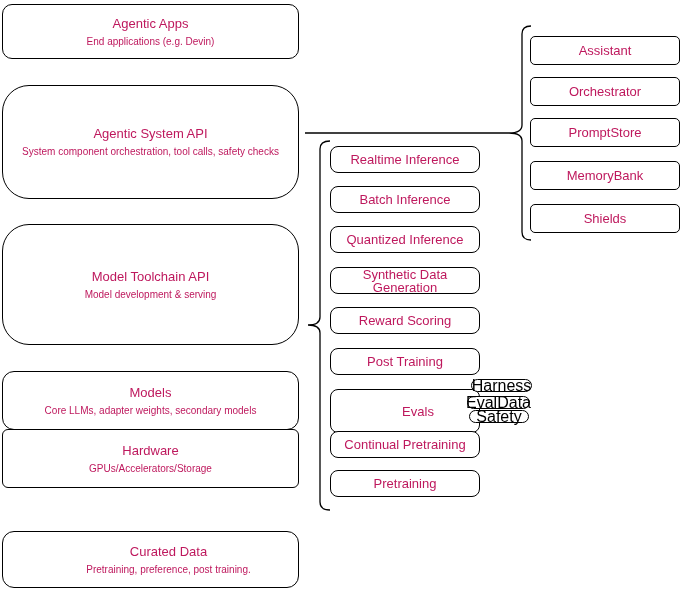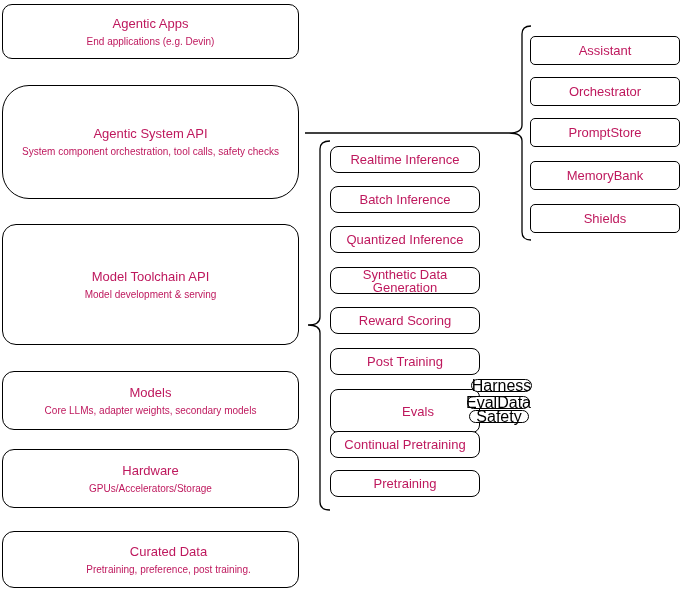--- a/index.html
+++ b/index.html
@@ -95,31 +95,31 @@
   <div class="node big" style="top:4px; height:55px; border-radius:10px;">
     <div class="title">Agentic Apps</div>
     <div class="subtitle">End applications (e.g. Devin)</div>
   </div>
 
   <div class="node big" style="top:85px; height:114px; border-radius:27px;">
     <div class="title">Agentic System API</div>
     <div class="subtitle">System component orchestration, tool calls, safety checks</div>
   </div>
 
-  <div class="node big" style="top:224px; height:121px; border-radius:14px;">
+  <div class="node big" style="top:224px; height:121px; border-radius:27px;">
     <div class="title">Model Toolchain API</div>
     <div class="subtitle">Model development &amp; serving</div>
   </div>
 
   <div class="node big" style="top:371px; height:59px; border-radius:12px;">
     <div class="title">Models</div>
     <div class="subtitle">Core LLMs, adapter weights, secondary models</div>
   </div>
 
-  <div class="node big" style="top:449px; height:59px; border-radius:12px;">
+  <div class="node big" style="top:429px; height:59px; border-radius:6px;">
     <div class="title">Hardware</div>
     <div class="subtitle">GPUs/Accelerators/Storage</div>
   </div>
 
   <div class="node big" style="top:531px; height:57px; border-radius:12px;padding-left:36px;">
     <div class="title">Curated Data</div>
     <div class="subtitle">Pretraining, preference, post training.</div>
   </div>
 
   <div class="node mid" style="top:146px;">Realtime Inference</div>

